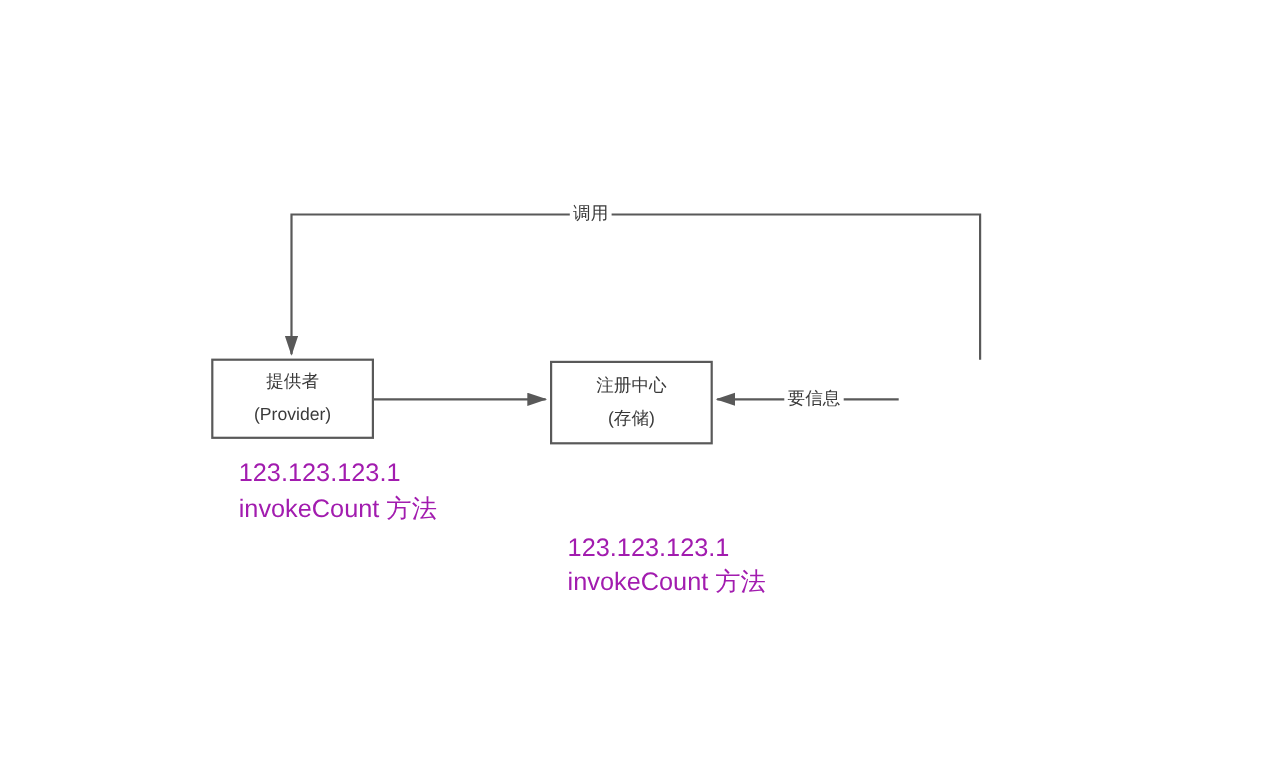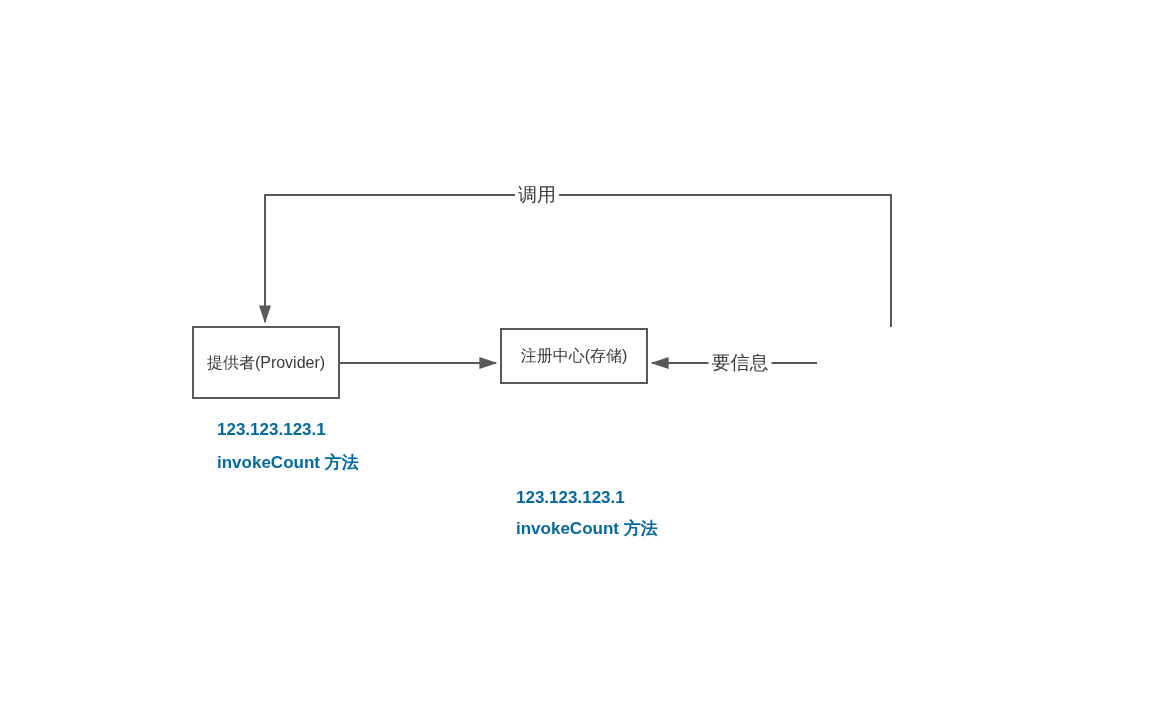--- a/index.html
+++ b/index.html
@@ -24,47 +24,46 @@
   .node {
     position: absolute;
     box-sizing: border-box;
     background: #ffffff;
     border: 2px solid #595959;
     color: #3a3a3a;
     font-size: 16px;
     line-height: 30px;
     text-align: left;
     display: flex;
-    flex-direction: row;
+    flex-direction: column;
     justify-content: center;
     align-items: center;
   }
   .node-provider { left: 192px; top: 326px; width: 148px; height: 73px; }
-  .node-registry { left: 500px; top: 328px; width: 148px; height: 56px; }
+  .node-registry { left: 500px; top: 328px; width: 148px; height: 76px; }
   .node-consumer { left: 817px; top: 327px; width: 148px; height: 73px; }
 
   .edge-label {
     position: absolute;
     transform: translate(-50%, -50%);
     background: #ffffff;
     color: #3a3a3a;
-    font-size: 19px;
+    font-size: 16px;
     line-height: 18px;
     padding: 1px 3px;
     white-space: nowrap;
   }
   .label-invoke  { left: 537px; top: 195px; }
   .label-request { left: 740px; top: 363px; }
 
   .note {
     position: absolute;
-    color: #0369a1;
-    font-size: 17px;
+    color: #a21caf;
+    font-size: 23px;
     white-space: nowrap;
-    font-weight: bold;
   }
   .note-provider-info { left: 217px; top: 413px; line-height: 33px; }
   .note-registry      { left: 398px; top: 437px; line-height: 22px; }
   .note-registry-info { left: 516px; top: 482px; line-height: 31px; }
 </style>
 </head>
 <body>
 
 <div id="canvas">
 

